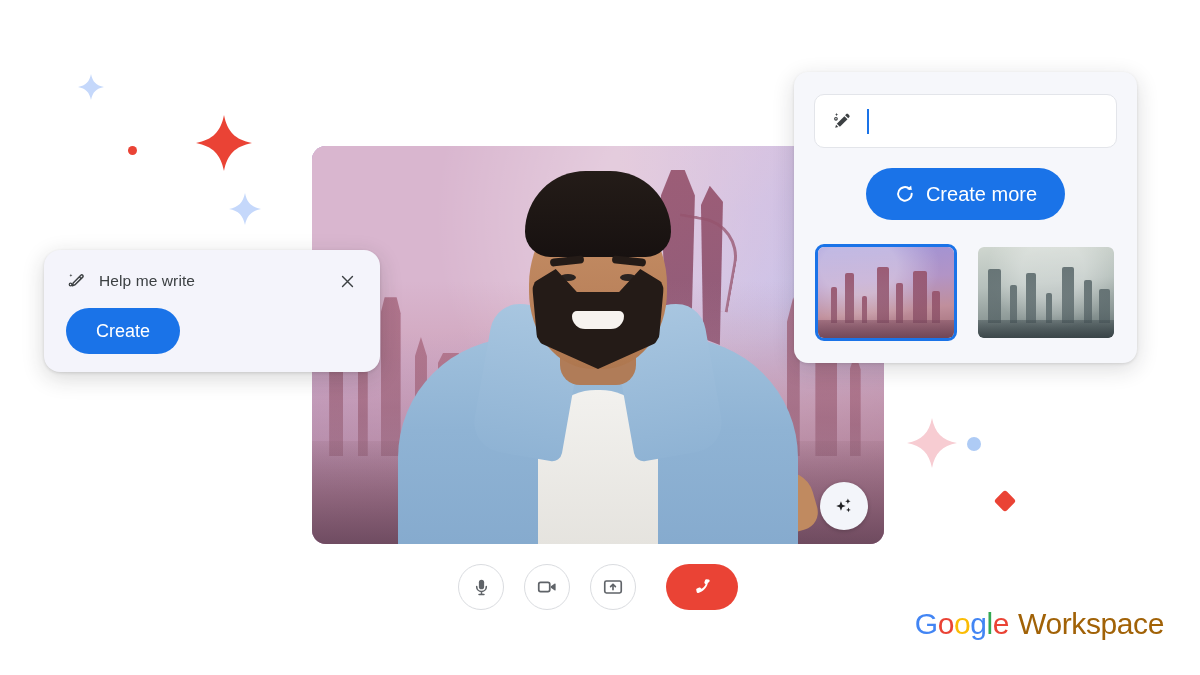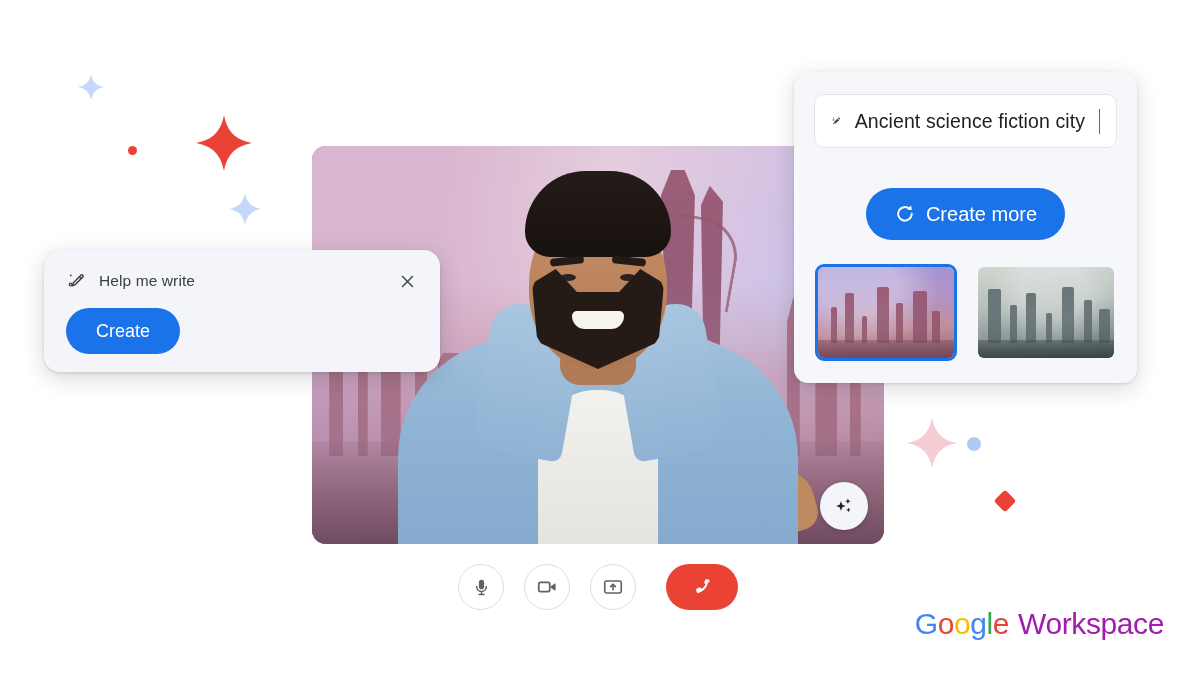--- a/index.html
+++ b/index.html
@@ -137,21 +137,21 @@
     background: #f3f5fa;
     display: flex; align-items: center; justify-content: center;
     box-shadow: 0 1px 4px rgba(0,0,0,.22);
     cursor: pointer;
   }
 
   
   .hmw-card {
     position: absolute;
     left: 44px; top: 250px;
-    width: 396px;
+    width: 336px;
     background: #f4f4fb;
     border-radius: 16px;
     padding: 20px 22px 18px 22px;
     box-shadow: 0 6px 22px rgba(32,33,36,.18), 0 1px 3px rgba(32,33,36,.14);
   }
   .hmw-head { display: flex; align-items: center; gap: 12px; }
   .hmw-title { font-size: 15.5px; color: #3c4043; font-weight: 400; letter-spacing: .1px; }
   .hmw-close {
     margin-left: auto; width: 22px; height: 22px;
     display: flex; align-items: center; justify-content: center;
@@ -189,21 +189,21 @@
     cursor: text;
   }
   .prompt-text {
     font-size: 19.5px; color: #202124; letter-spacing: .1px; white-space: nowrap;
   }
   .caret {
     width: 2px; height: 25px; background: #1a73e8; margin-left: 1px;
     animation: blink 1.05s steps(1,end) infinite;
   }
   @keyframes blink { 0%,55% { opacity: 1; } 56%,100% { opacity: .25; } }
-  .panel-actions { display: flex; justify-content: center; margin-top: 40px; }
+  .panel-actions { display: flex; justify-content: center; margin-top: 20px; }
   .create-more { height: 52px; padding: 0 28px; font-size: 20px; }
 
   .thumbs { display: flex; gap: 18px; margin-top: 24px; justify-content: center; }
   .thumb {
     width: 142px; height: 97px; border-radius: 9px;
     overflow: hidden; position: relative; cursor: pointer;
     border: 3px solid transparent;
   }
   .thumb.selected { border-color: #1a73e8; }
   .thumb-inner { position: absolute; inset: 0; border-radius: 5px; overflow: hidden; }
@@ -243,21 +243,21 @@
   }
 
   
   .logo {
     position: absolute; right: 36px; bottom: 34px;
     display: flex; align-items: baseline; gap: 9px;
     font-size: 30px; letter-spacing: -.4px;
   }
   .logo .g { display: flex; }
   .logo .g span { font-weight: 400; }
-  .logo .ws { color: #a21caf; font-weight: 400; }
+  .logo .ws { color: #a16207; font-weight: 400; }
 </style>
 </head>
 <body>
 
 <div class="stage">
 
   <div id="decor-layer">
       <div class="spark" style="left: 78px; top: 74px; width: 26px; height: 26px;">
         <svg width="26" height="26" viewBox="0 0 100 100">
           <path d="M50 0 C56 30 70 44 100 50 C70 56 56 70 50 100 C44 70 30 56 0 50 C30 44 44 30 50 0 Z" fill="#c5d8fb"></path>
@@ -350,21 +350,20 @@
 
   <div class="img-panel">
     <div class="prompt-field">
       <svg width="22" height="22" viewBox="0 0 24 24">
         <path fill="#3c4043" d="M18.9 4.6c-.7-.7-1.8-.7-2.5 0l-1 1 3.4 3.4 1-1c.7-.7.7-1.8 0-2.4z"></path>
         <path fill="#3c4043" d="M14.6 6.7L6.3 15l3.4 3.4 8.3-8.3z"></path>
         <path fill="#3c4043" d="M5.5 16.1l-.9 3.3 3.3-.9z"></path>
         <path fill="#3c4043" d="M6.1 3.1l.5 1.4 1.4.5-1.4.5-.5 1.4-.5-1.4-1.4-.5 1.4-.5z"></path>
         <circle cx="5.4" cy="9.6" r="1.4" fill="none" stroke="#3c4043" stroke-width="1.3"></circle>
       </svg>
-      <span class="prompt-text" title="Describe an image">Ancient science fiction city</span>
       <span class="caret"></span>
     </div>
 
     <div class="panel-actions">
       <button class="btn-blue create-more">
         <svg width="22" height="22" viewBox="0 0 24 24">
           <path fill="none" stroke="#fff" stroke-width="2.1" stroke-linecap="round" d="M19.3 11.6a7.4 7.4 0 1 1-2.3-5.1"></path>
           <path fill="#fff" d="M18.7 2.6l.7 5.1-5.1-.9z"></path>
         </svg>
         <span>Create more</span>

